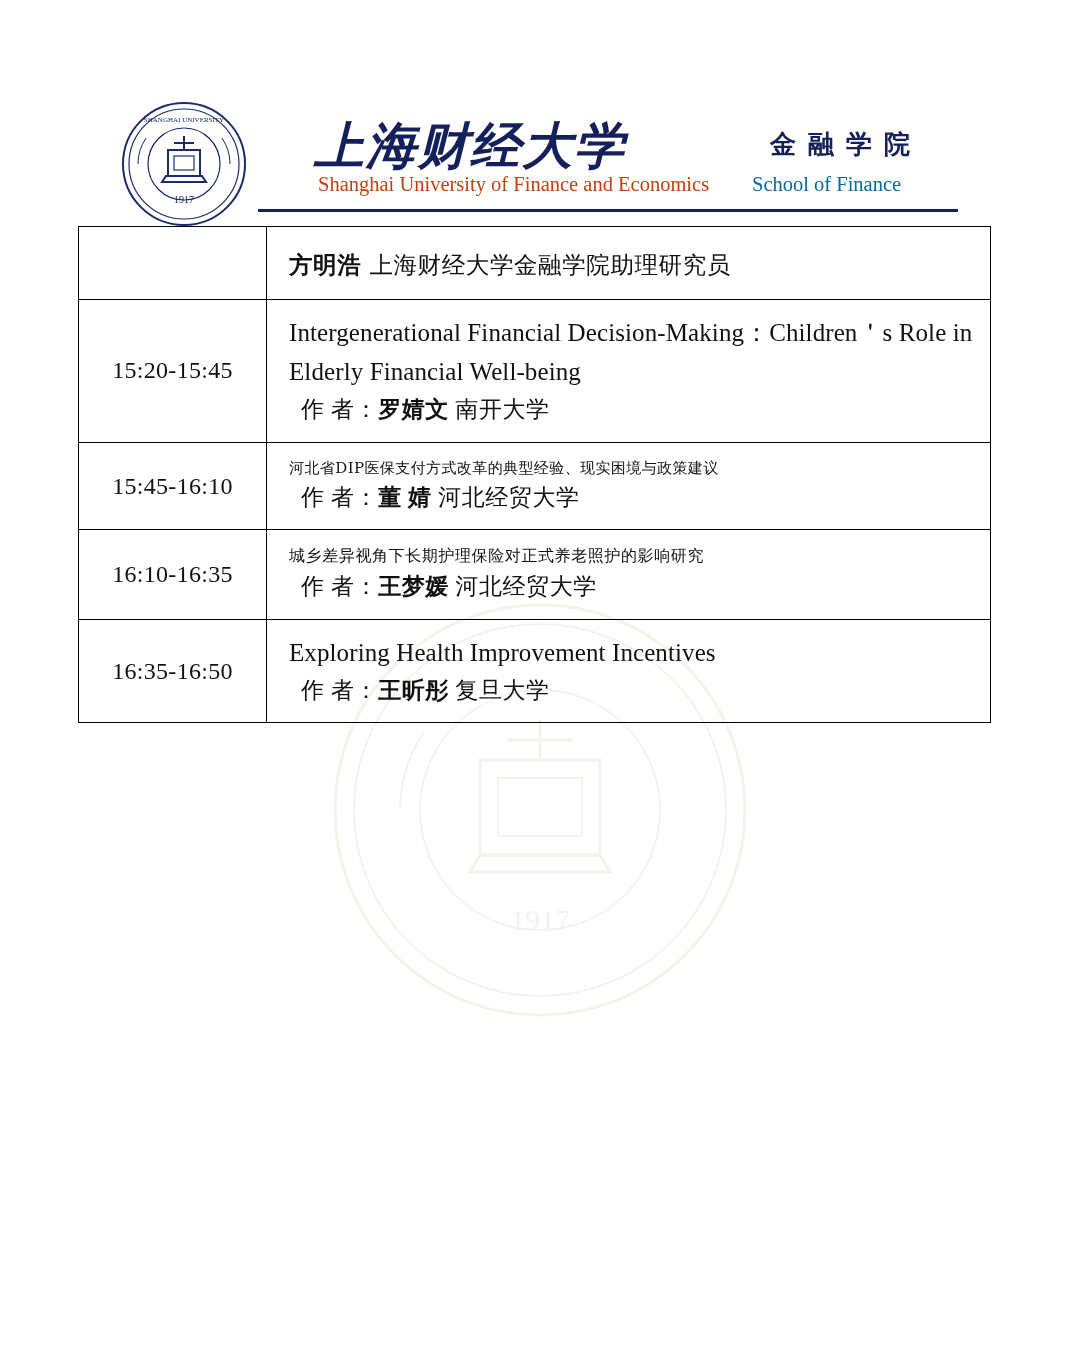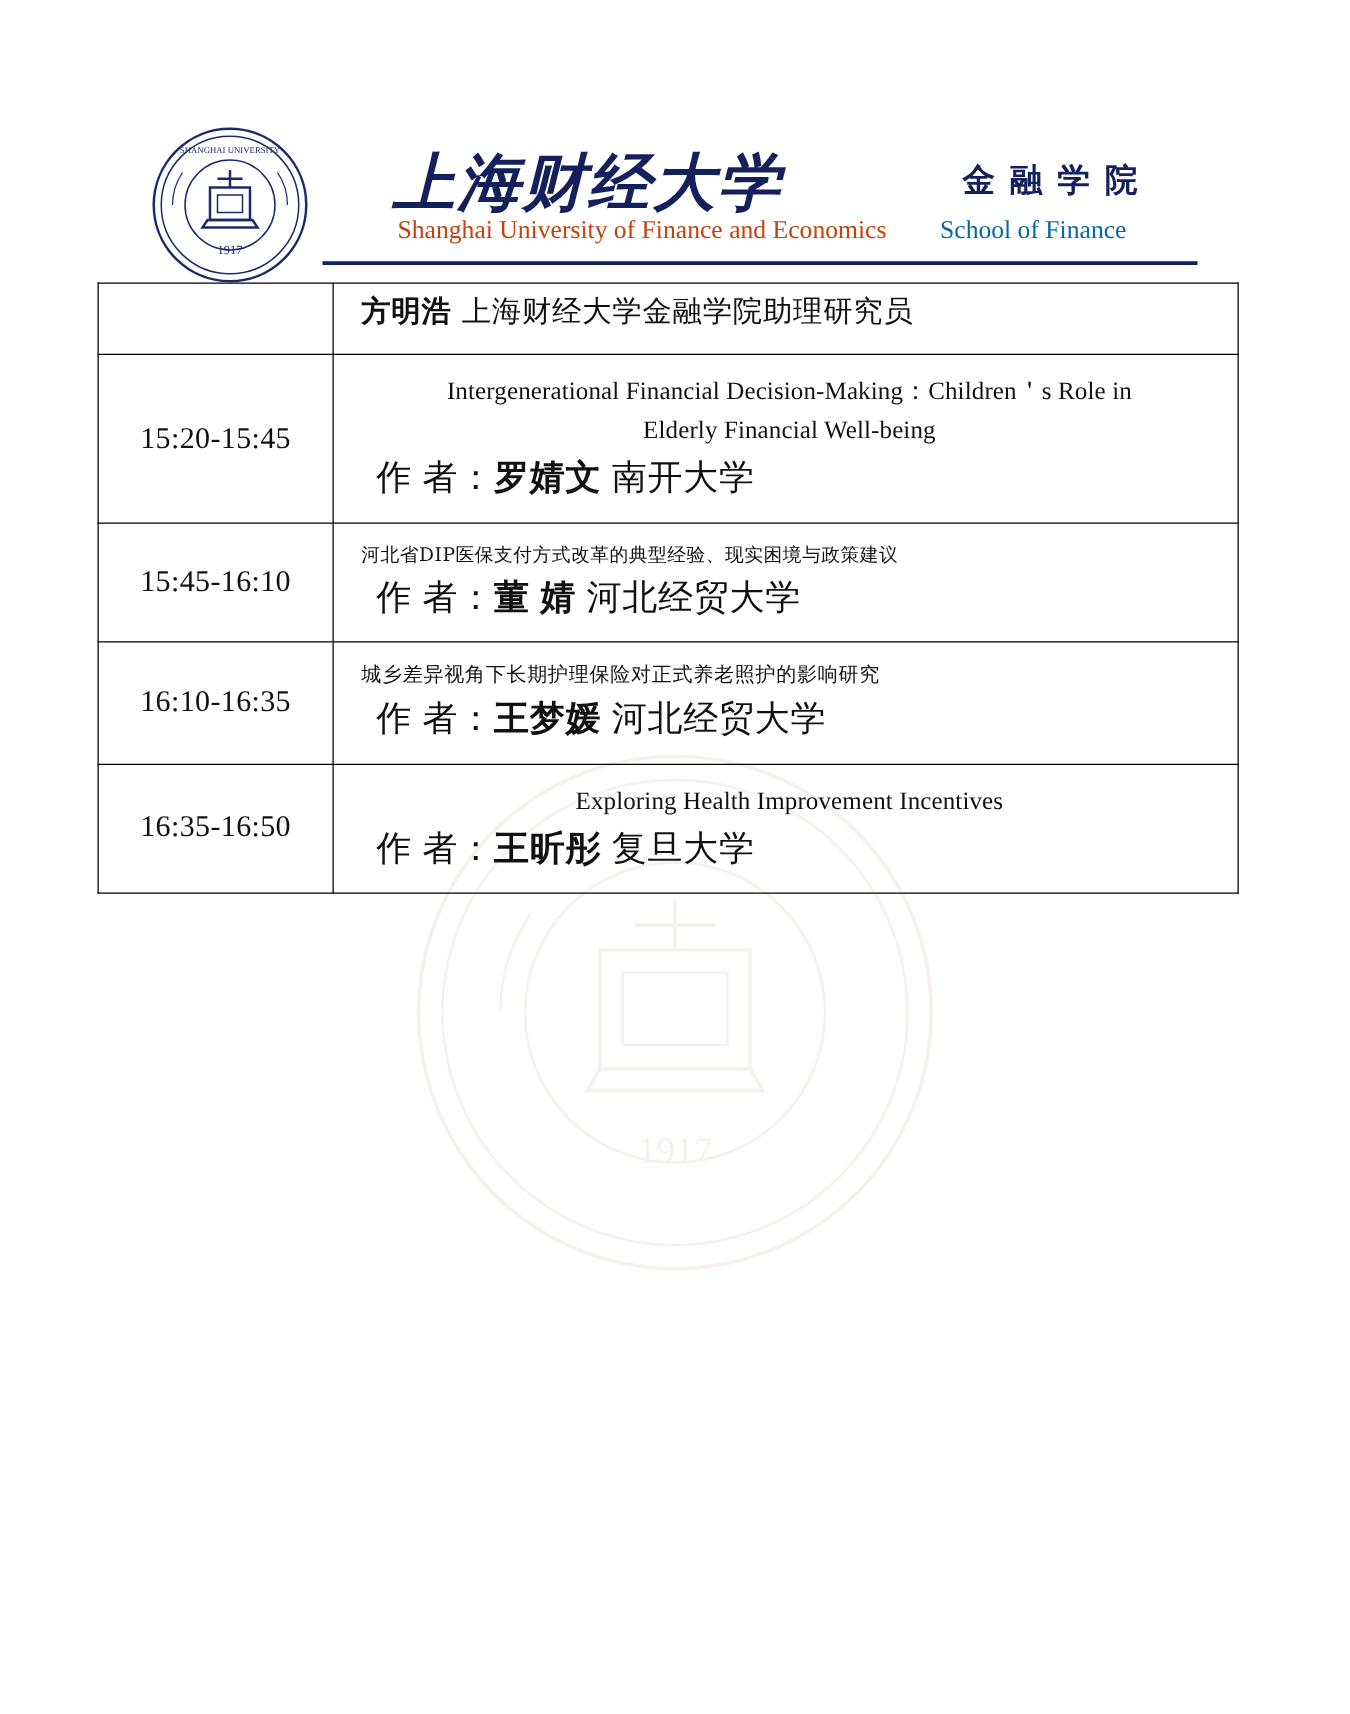--- a/index.html
+++ b/index.html
@@ -146,40 +146,39 @@
     line-height: 1.55;
     color: #111;
   }
   .line.cn {
     font-family: "DejaVu Serif", serif;
     font-size: 16px;
     letter-spacing: 0.6px;
   }
   .line.en {
     font-family: "Liberation Serif", serif;
-    font-size: 20px;
+    font-size: 25px;
     letter-spacing: 0.1px;
-    text-align: center;
   }
   .line.mixed {
     font-family: "DejaVu Serif", serif;
     font-size: 15px;
     letter-spacing: 0.4px;
   }
   .line.authors {
-    font-family: Liberation Sans, sans-serif;
-    font-size: 28px;
+    font-family: Liberation Serif, serif;
+    font-size: 23px;
     letter-spacing: 0.6px;
     padding-left: 12px;
   }
   .name-bold {
     font-weight: 700;
   }
   .row-first .body-cell {
-    padding-top: 4px;
+    padding-top: 20px;
     padding-bottom: 16px;
     margin-top: 10px;
   }
   .speaker {
     font-family: "DejaVu Serif", serif;
     font-size: 23.5px;
     letter-spacing: 0.6px;
   }
 </style>
 </head>

